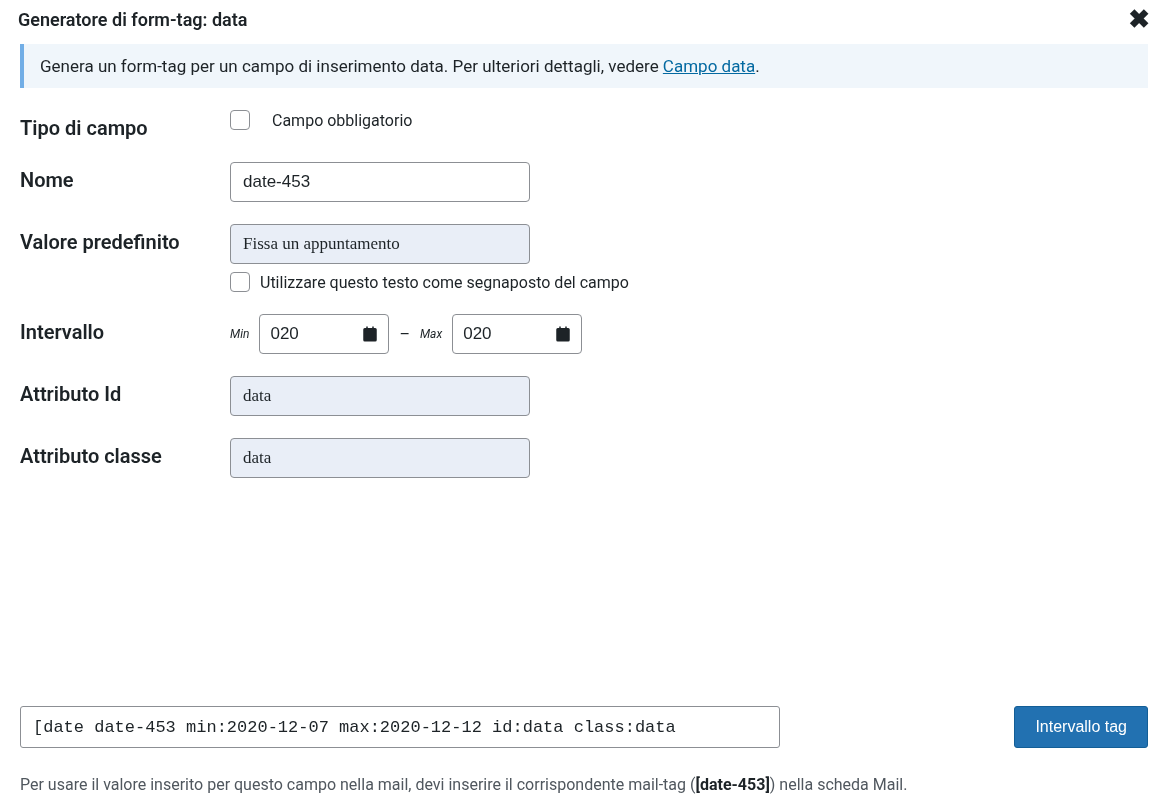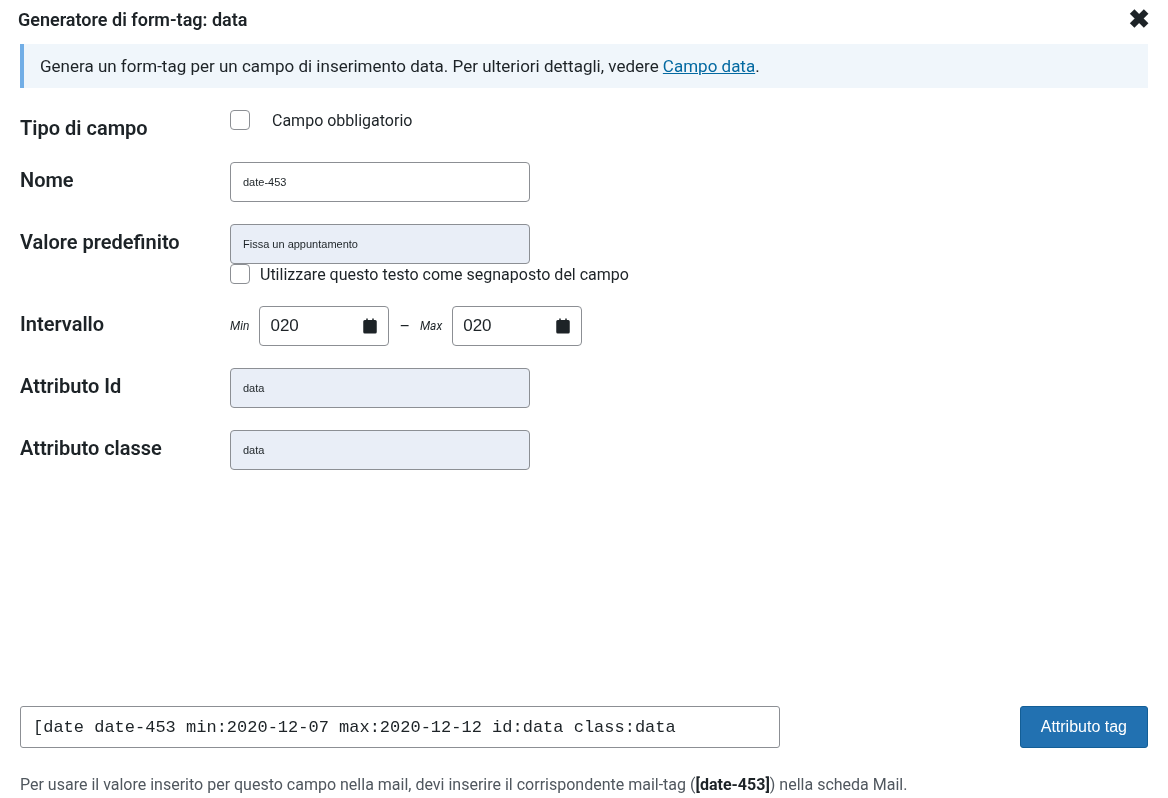--- a/index.html
+++ b/index.html
@@ -78,31 +78,32 @@
     border-radius: 4px;
     background: #fff;
     cursor: pointer;
     margin: 0;
   }
   .text-input {
     height: 40px;
     border: 1px solid #8c8f94;
     border-radius: 4px;
     padding: 0 12px;
-    font-size: 11px;
+    font-size: 17px;
     color: #1d2327;
     background: #fff;
     outline: none;
   }
   .text-input.w-300 { width: 300px; }
-  .text-input.filled { background: #e9eef7; }
+  .text-input.filled { background: #e9eef7; font-family: Liberation Serif, serif; }
   .sub-line {
     display: flex;
     align-items: center;
     gap: 10px;
+    margin-top: 8px;
     font-size: 16px;
   }
   .range-row {
     display: flex;
     align-items: center;
     gap: 10px;
     font-size: 16px;
   }
   .range-label { font-size: 12px; font-style: italic; }
   .date-input-wrap {
@@ -254,18 +255,18 @@
     <div class="form-label">Attributo classe</div>
     <div class="form-field">
       <input type="text" class="text-input w-300 filled" value="data" style="">
     </div>
   </div>
 
 </div>
 
 <div class="bottom-bar">
   <input type="text" class="code-input" value="[date date-453 min:2020-12-07 max:2020-12-12 id:data class:data" style="">
-  <button class="insert-btn">Attributo tag</button>
+  <button class="insert-btn">Intervallo tag</button>
 </div>
 
 <div class="footer-text">
   <span>Per usare il valore inserito per questo campo nella mail, devi inserire il corrispondente mail-tag (</span><b>[date-453]</b><span>) nella scheda Mail.</span>
 </div>
 
 </body></html>

